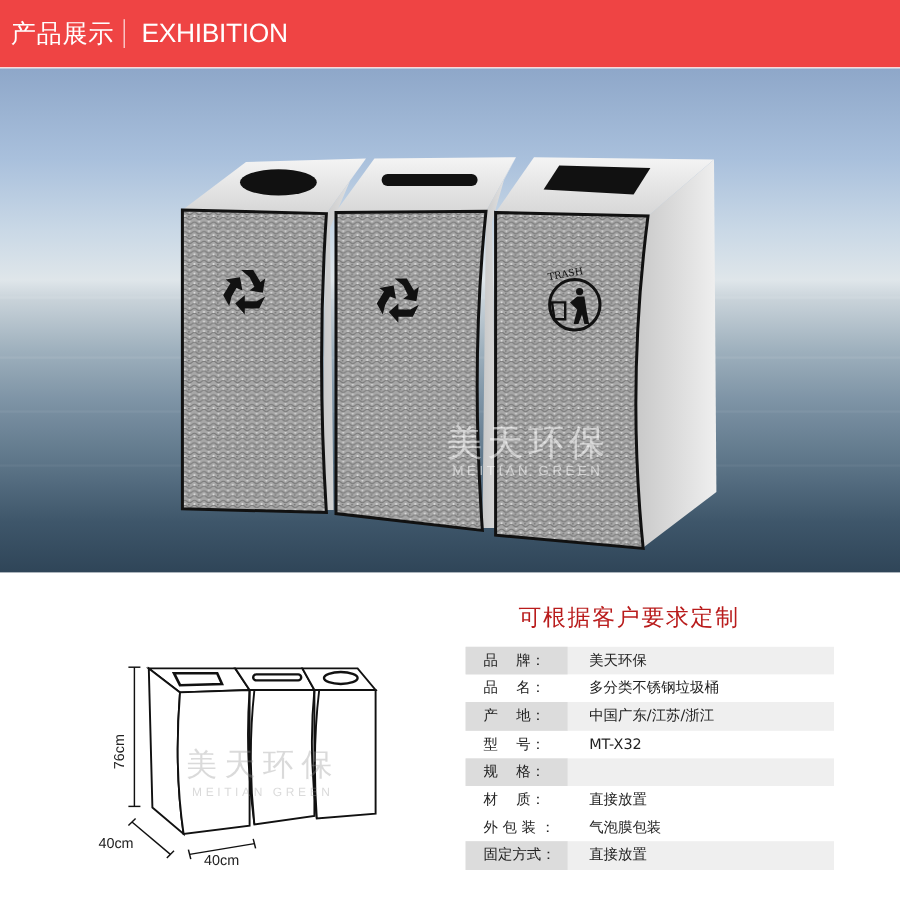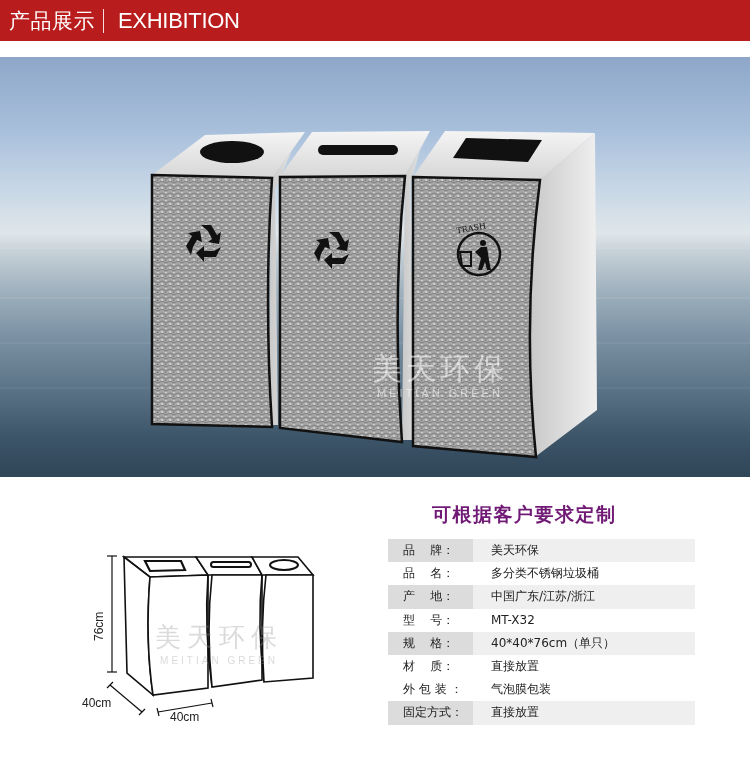--- a/index.html
+++ b/index.html
@@ -1,22 +1,22 @@
 <!DOCTYPE html>
 <html><head>
 <meta charset="utf-8">
 <style>
   * { margin: 0; padding: 0; box-sizing: border-box; }
   html, body { width: 750px; height: 766px; background: #ffffff; overflow: hidden; }
   body { font-family: "DejaVu Sans", "Liberation Sans", sans-serif; position: relative; }
 
   
   .header {
-    position: absolute; left: 0; top: 0; width: 750px; height: 41px;
-    background: #b91c1c;
+    position: absolute; left: 0; top: 0; width: 750px; height: 56px;
+    background: #ef4444;
     display: flex; align-items: center; padding-left: 9px;
     color: #ffffff;
   }
   .header .cn { font-size: 21px; letter-spacing: 0.5px; }
   .header .sep { width: 1px; height: 24px; background: rgba(255,255,255,0.85); margin: 0 14px 0 8px; }
   .header .en { font-family: "Liberation Sans", sans-serif; font-size: 22px; font-weight: normal; letter-spacing: -0.3px; text-align: right; }
 
   
   .photo {
     position: absolute; left: 0; top: 57px; width: 750px; height: 420px;
@@ -41,21 +41,21 @@
 
   
   .diagram { position: absolute; left: 75px; top: 540px; width: 300px; height: 200px; }
   .dim-label { position: absolute; font-family: "Liberation Sans", sans-serif; font-size: 12px; color: #222; }
   .diagram-wm { position: absolute; left: 155px; top: 620px; color: rgba(150,150,150,0.35); text-align: center; }
   .diagram-wm .wm-cn { font-size: 26px; letter-spacing: 6px; display: block; }
   .diagram-wm .wm-en { font-family: "Liberation Sans", sans-serif; font-size: 10px; letter-spacing: 3px; display: block; }
 
   .custom-title {
     position: absolute; left: 432px; top: 502px;
-    font-size: 19px; color: #701a75; letter-spacing: 1.5px; font-weight: bold;
+    font-size: 19px; color: #b91c1c; letter-spacing: 1.5px; font-weight: normal;
   }
 
   .spec-table { position: absolute; left: 388px; top: 539px; width: 307px; }
   .spec-row { display: flex; height: 23.2px; align-items: center; font-size: 12px; color: #222; }
   .spec-row.shaded { background: #efefef; }
   .spec-row.shaded .spec-label { background: #dcdcdc; }
   .spec-label {
     width: 85px; height: 100%; display: flex; align-items: center;
     padding-left: 15px; white-space: pre; letter-spacing: 0;
   }
@@ -195,21 +195,20 @@
   <div class="spec-row shaded">
     <div class="spec-label">产    地：</div>
     <div class="spec-value">中国广东/江苏/浙江</div>
   </div>
   <div class="spec-row">
     <div class="spec-label">型    号：</div>
     <div class="spec-value">MT-X32</div>
   </div>
   <div class="spec-row shaded">
     <div class="spec-label">规    格：</div>
-    <div class="spec-value">40*40*76cm（单只）</div>
   </div>
   <div class="spec-row">
     <div class="spec-label">材    质：</div>
     <div class="spec-value">直接放置</div>
   </div>
   <div class="spec-row">
     <div class="spec-label">外 包 装 ：</div>
     <div class="spec-value">气泡膜包装</div>
   </div>
   <div class="spec-row shaded">

